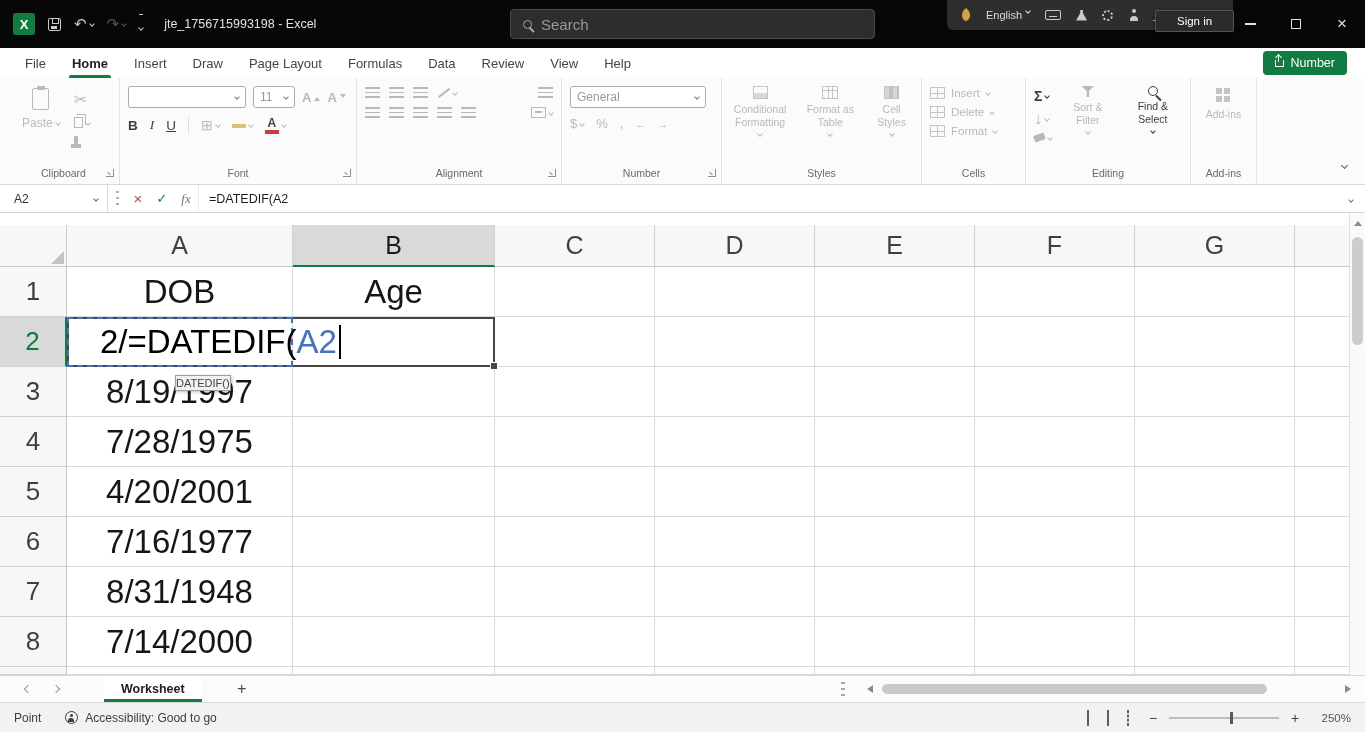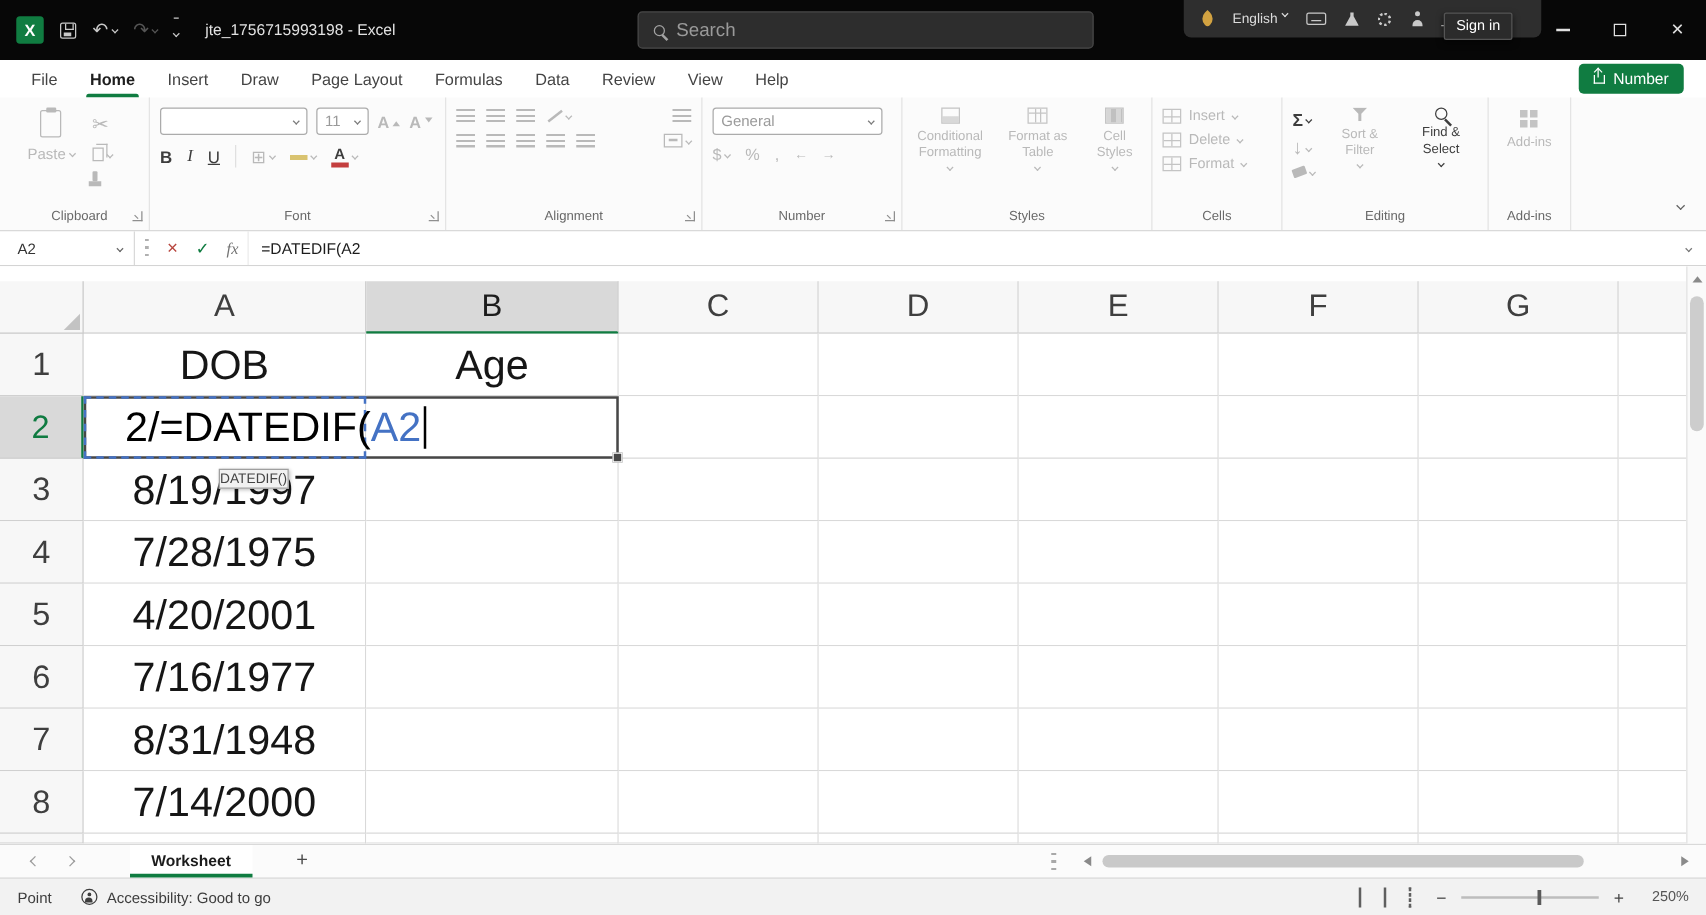--- a/index.html
+++ b/index.html
@@ -30,21 +30,21 @@
   .lang {display:flex;align-items:flex-start;gap:4px;color:#dcdcdc}
   .i-kbd {width:16px;height:10px;border:1.2px solid #c9c9c9;border-radius:2px;position:relative}
   .i-kbd::after {content:"";position:absolute;left:3px;right:3px;bottom:2px;height:1.2px;background:#c9c9c9}
   .i-flask {width:11px;height:11px;background:#c9c9c9;clip-path:polygon(38% 0,62% 0,62% 32%,100% 100%,0 100%,38% 32%)}
   .i-gear {width:11px;height:11px;border:2px dotted #c9c9c9;border-radius:50%}
   .i-person {width:12px;height:12px;position:relative}
   .i-person::before {content:"";position:absolute;left:4px;top:0;width:4px;height:4px;border-radius:50%;background:#c9c9c9}
   .i-person::after {content:"";position:absolute;left:2px;bottom:0;width:8px;height:5px;border-radius:4px 4px 0 0;background:#c9c9c9}
   .i-bell {width:10px;height:8px;border:1.3px solid #c9c9c9;border-bottom:none;border-radius:5px 5px 0 0;position:relative}
   .i-bell::after {content:"";position:absolute;left:-3px;bottom:-2px;width:14px;height:1.3px;background:#c9c9c9}
-  .signin-tip {position:absolute;left:1155px;top:10px;background:#2b2b2b;border:1px solid #555;color:#fff;font-size:11.5px;padding:4px 9px;border-radius:2px;box-shadow:0 2px 5px rgba(0,0,0,.5);z-index:20}
+  .signin-tip {position:absolute;left:1155px;top:10px;background:#2b2b2b;border:1px solid #555;color:#fff;font-size:11.5px;padding:4px 21px;border-radius:2px;box-shadow:0 2px 5px rgba(0,0,0,.5);z-index:20}
   .win-controls {position:absolute;right:0;top:0;height:48px;display:flex}
   .win-controls > span {width:46px;height:100%;display:flex;align-items:center;justify-content:center;color:#e0e0e0;font-size:17px}
   .i-min {width:11px;height:1.4px;background:#e0e0e0}
   .i-max {width:10px;height:10px;border:1.2px solid #e0e0e0}
 
   
   .tabsrow {height:30px;background:#fff;display:flex;align-items:stretch;padding-left:12px;flex:none}
   .rtab {padding:0 13px;font-size:13px;color:#444;display:flex;align-items:center;position:relative;white-space:nowrap}
   .rtab.active {color:#1e1e1e;font-weight:700}
   .rtab.active::after {content:"";position:absolute;left:10px;right:10px;bottom:0;height:3px;background:#107c41;border-radius:2px 2px 0 0}

